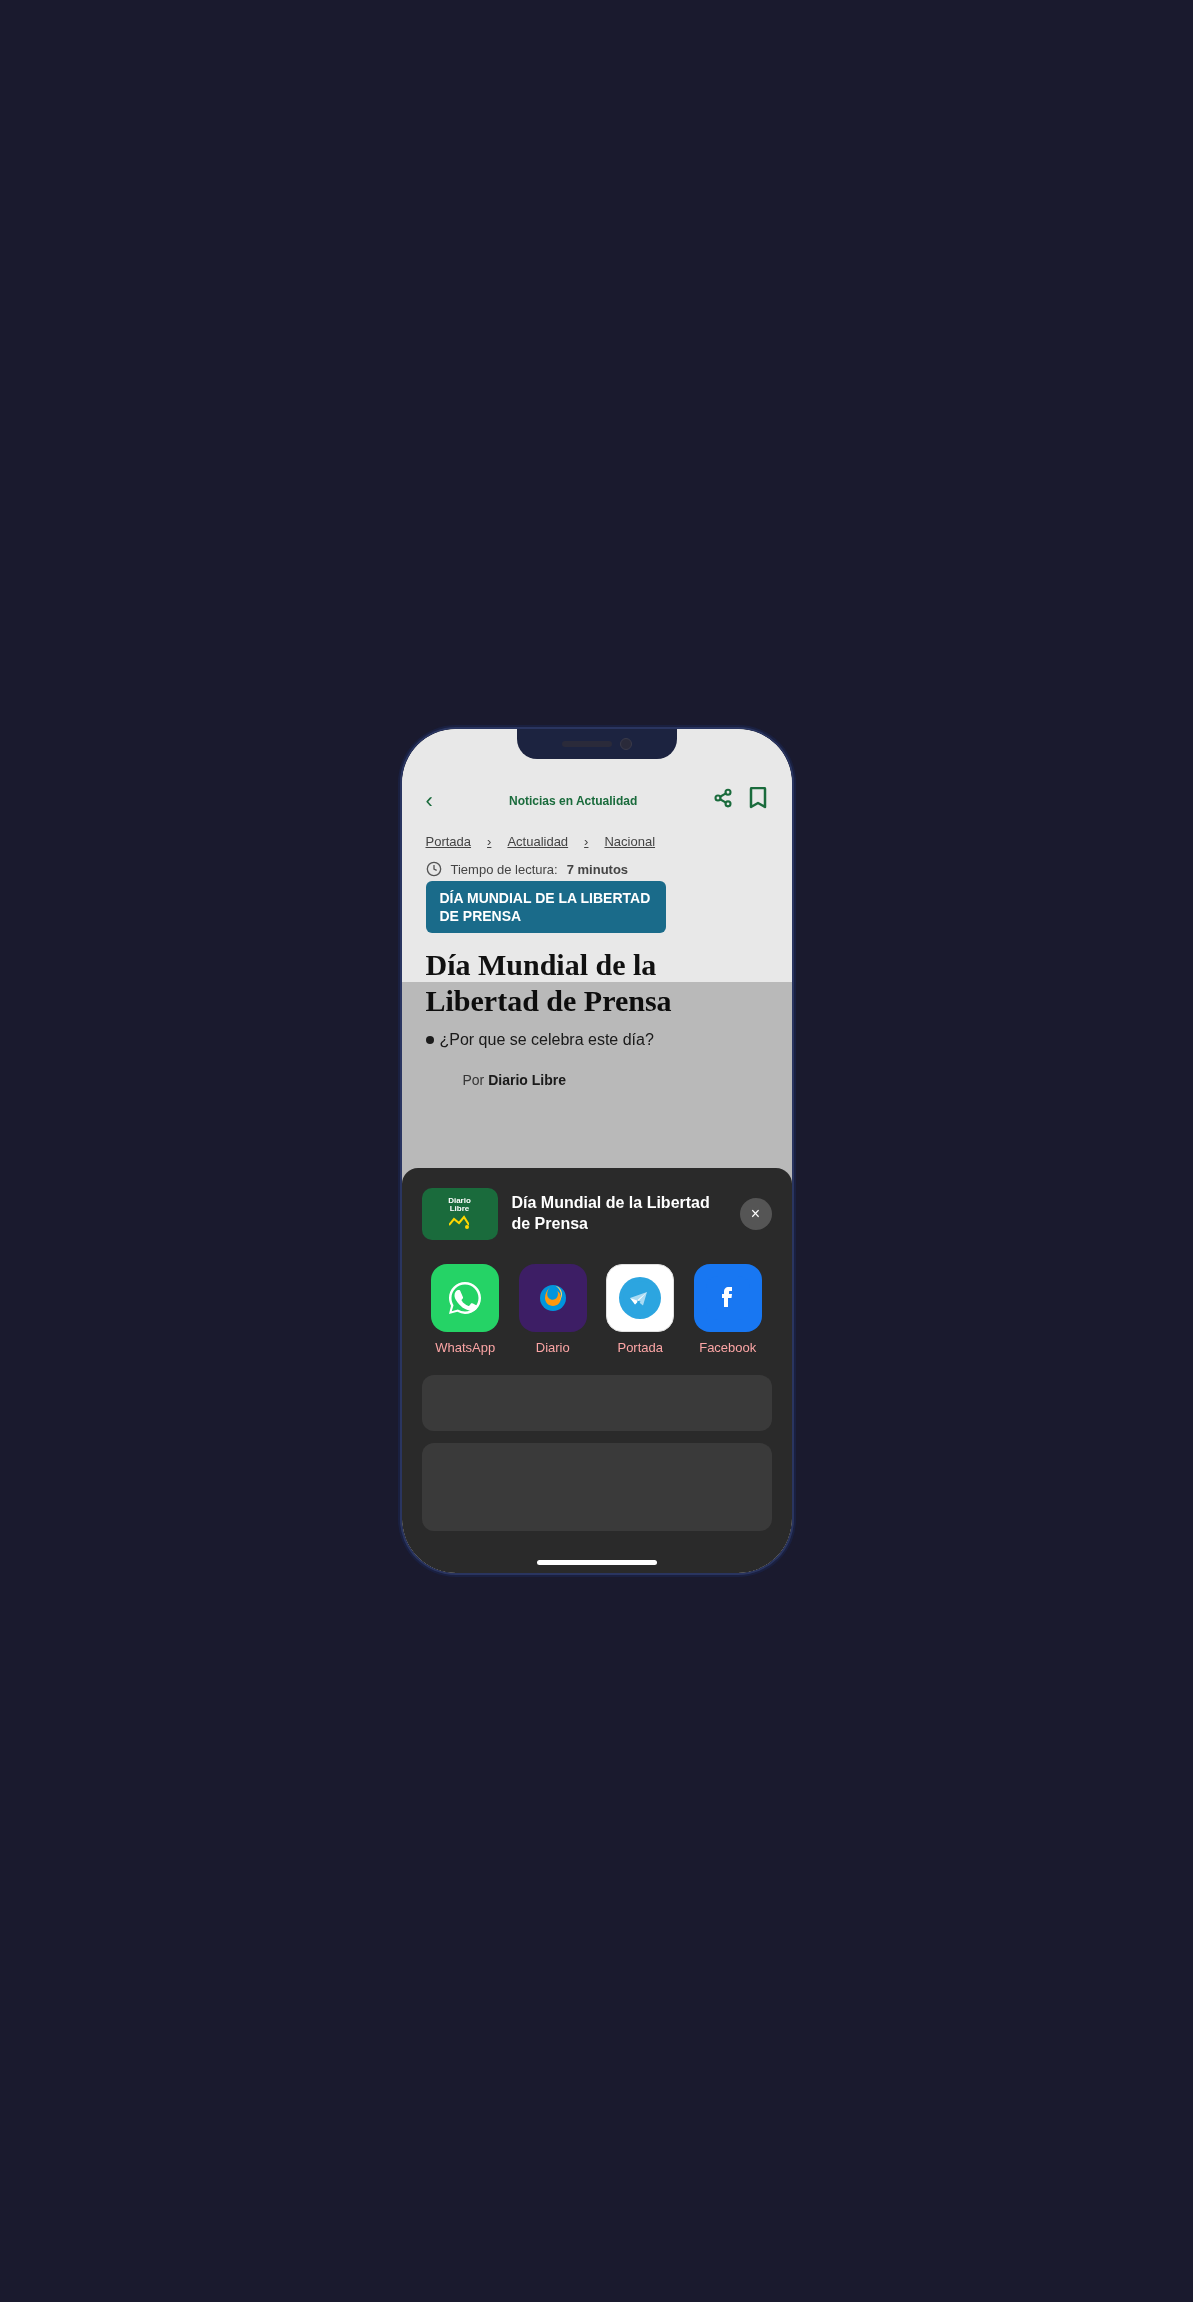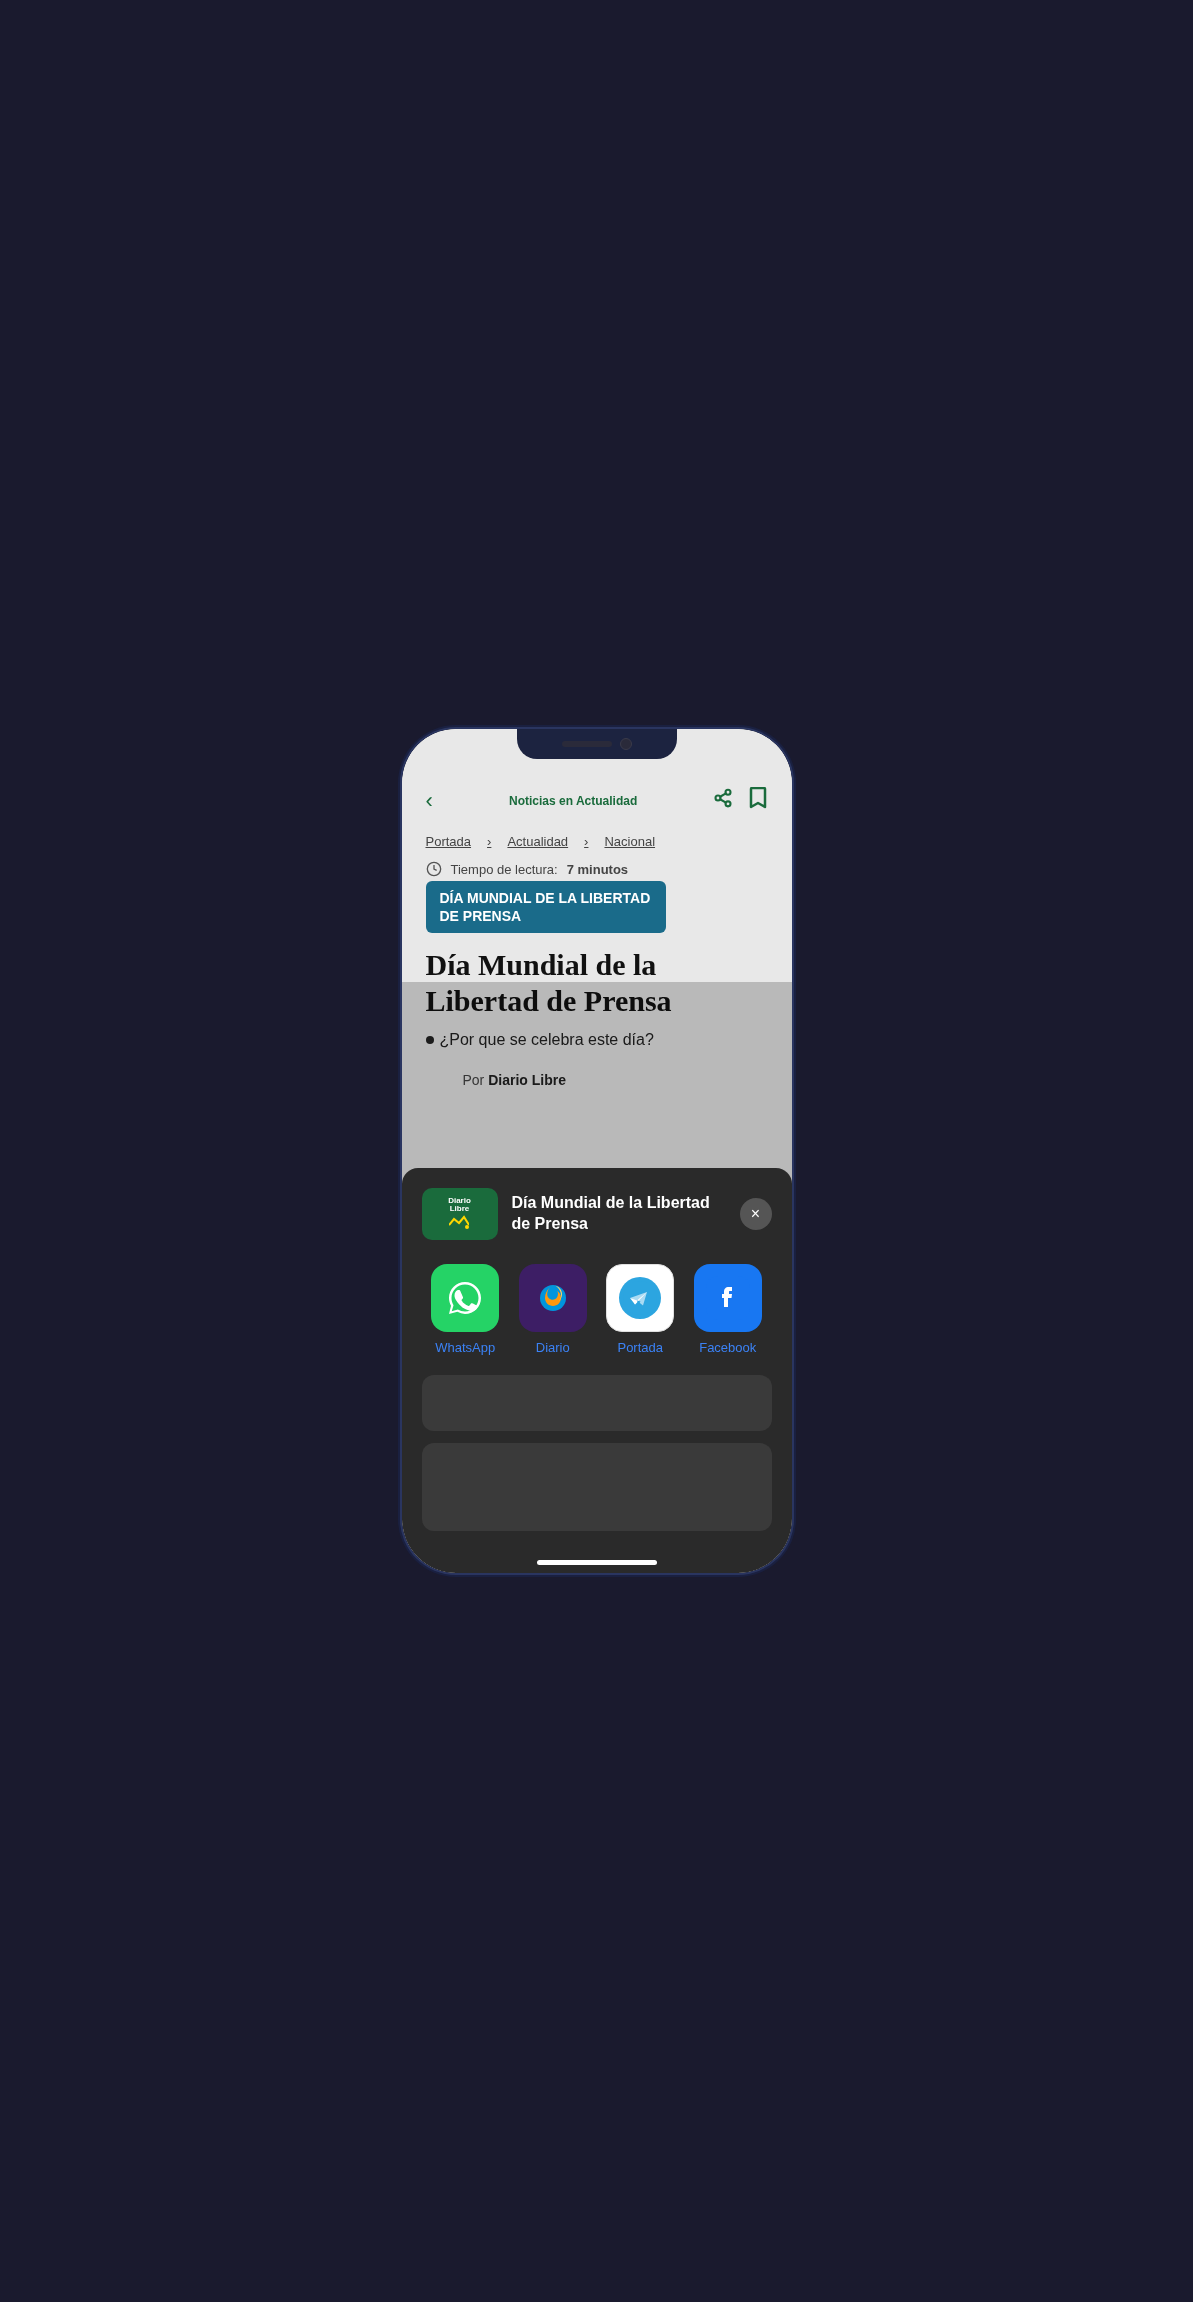--- a/index.html
+++ b/index.html
@@ -256,21 +256,21 @@
       background: #3D1E65;
     }
     .app-icon-telegram {
       background: white;
       border: 1px solid #e0e0e0;
     }
     .app-icon-facebook {
       background: #1877F2;
     }
     .app-label {
-      color: #3b82f6;
+      color: #fca5a5;
       font-size: 13px;
       text-align: center;
     }
     
     .action-btn {
       background: #3a3a3a;
       border-radius: 12px;
       height: 56px;
       margin-bottom: 12px;
     }

